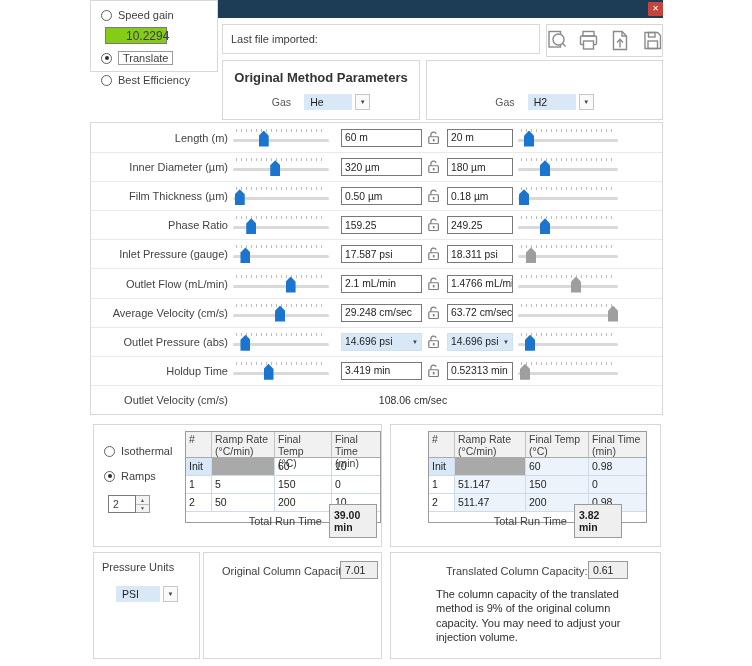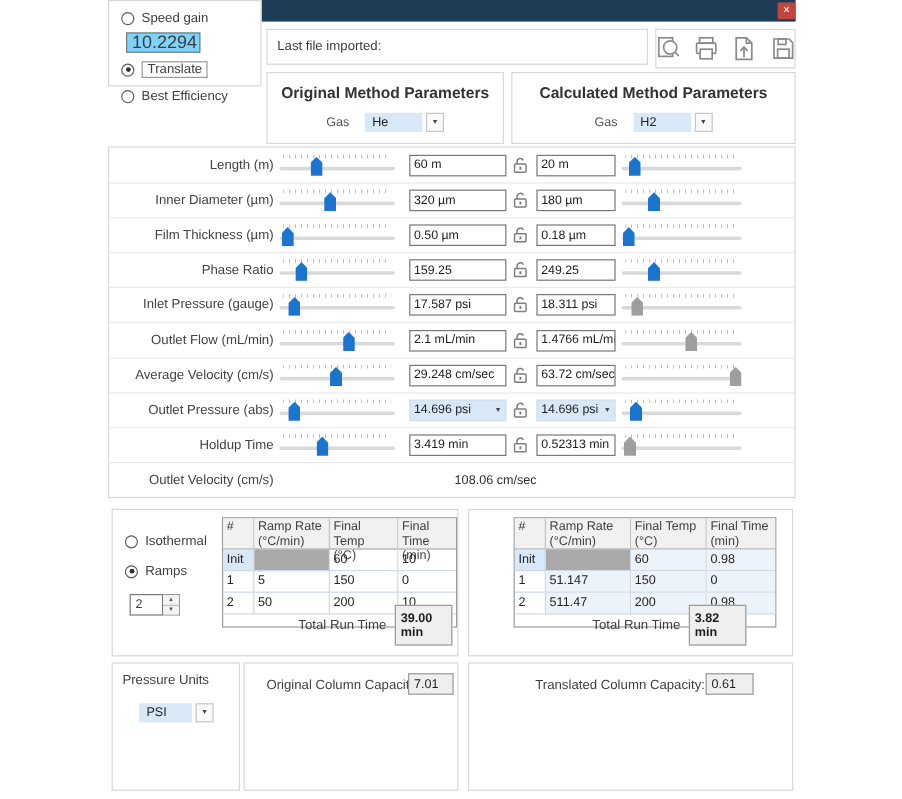--- a/index.html
+++ b/index.html
@@ -27,21 +27,21 @@
   #pu-box     { left:3px;  top:552px; width:107px; height:107px;text-decoration:underline; }
   #ocap-box   { left:113px; top:552px; width:179px; height:107px; }
   #tcap-box   { left:300px; top:552px; width:271px; height:107px; }
 
   
   .radio { display:flex; align-items:center; gap:6px; font-size:11px; cursor:pointer; color:#3f3f3f; }
   .rdot  { width:11px; height:11px; border:1px solid #5f5f5f; border-radius:50%; background:#fff; position:relative; flex:none; }
   .radio.checked .rdot::after { content:""; position:absolute; left:2.5px; top:2.5px; width:4px; height:4px; border-radius:50%; background:#2e2e2e; }
   .focusbox { border:1px solid #9a9a9a; padding:0 4px; }
 
-  .txtinput { height:17px; border:1px solid #7a7a7a; background:#7dd3fc; font-size:15px; display:flex; align-items:center; padding:0 4px; }
+  .txtinput { height:17px; border:1px solid #7a7a7a; background:#84cc16; font-size:12px; display:flex; align-items:center; padding:0 20px; }
 
   
   .iconbtn { width:24px; height:24px; cursor:pointer; display:flex; align-items:center; justify-content:center; }
   .iconbtn svg { display:block; }
 
   
   .htitle { margin-top:9px; text-align:center; font-size:13px; font-weight:600; color:#333; }
   .gasrow { position:absolute; left:0; right:0; top:33px; display:flex; justify-content:center; align-items:center; gap:13px; font-size:10.5px; color:#555; }
   .gcombo { display:flex; align-items:center; cursor:pointer; }
   .gval { width:48px; height:16px; background:#d9e8f6; padding:0 6px; display:flex; align-items:center; font-size:10.5px; color:#222; }
@@ -163,21 +163,20 @@
       <div class="htitle">Original Method Parameters</div>
       <div class="gasrow">
         <span>Gas</span>
         <span class="gcombo">
           <span class="gval">He</span>
           <span class="garr">▼</span>
         </span>
       </div>
     </div>
     <div class="gbox" id="calc-head">
-      <div class="htitle">Calculated Method Parameters</div>
       <div class="gasrow">
         <span>Gas</span>
         <span class="gcombo">
           <span class="gval">H2</span>
           <span class="garr">▼</span>
         </span>
       </div>
     </div>
 
     <div class="gbox" id="params-box">
@@ -506,16 +505,17 @@
     </div>
 
     <div class="gbox" id="ocap-box">
       <div class="boxlabel" style="left:18px;top:12px;">Original Column Capacity:</div>
       <div class="rofield" style="left:136px;top:8px;width:38px;">7.01</div>
     </div>
 
     <div class="gbox" id="tcap-box">
       <div class="boxlabel" style="left:55px;top:12px;">Translated Column Capacity:</div>
       <div class="rofield" style="left:197px;top:8px;width:40px;">0.61</div>
+      <div class="note" style="left:45px;top:34px;width:212px;">The column capacity of the translated method is 9% of the original column capacity.  You may need to adjust your injection volume.</div>
     </div>
 
   </div>
 </div>
 
 </body></html>

